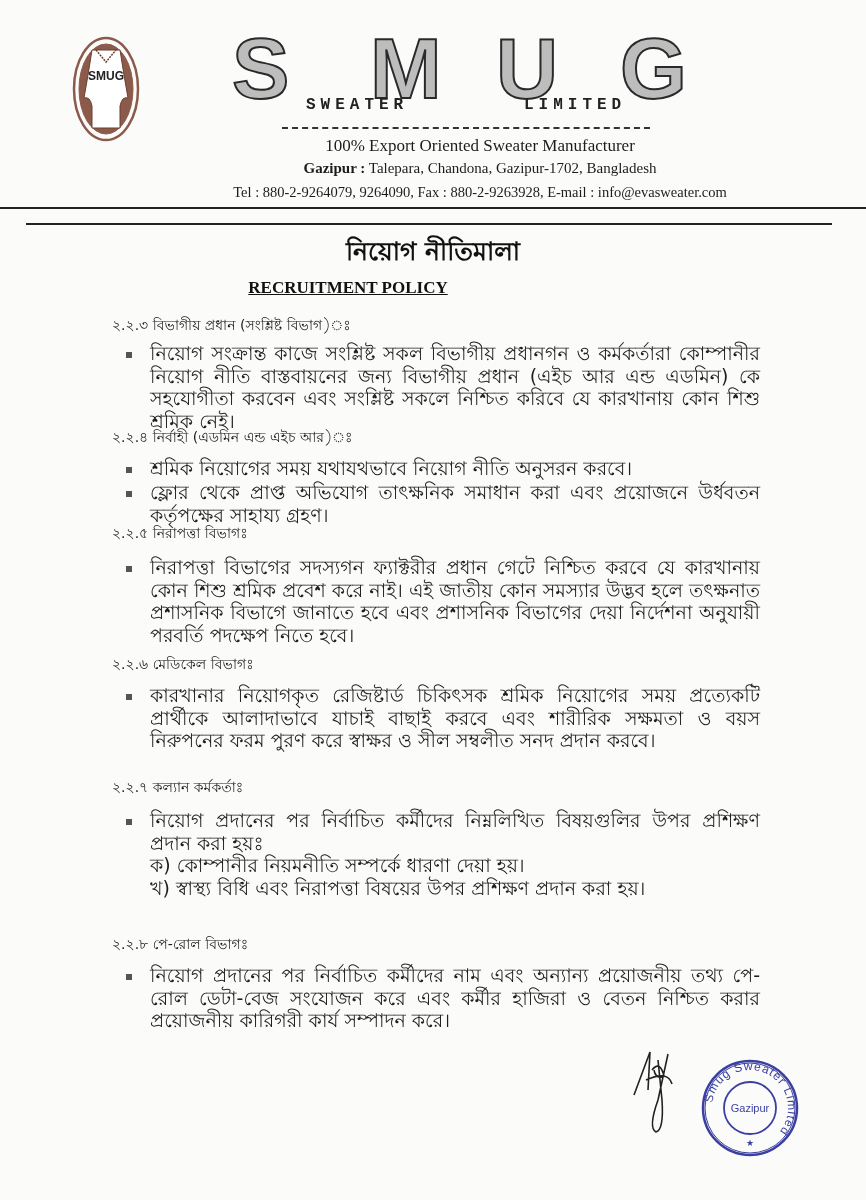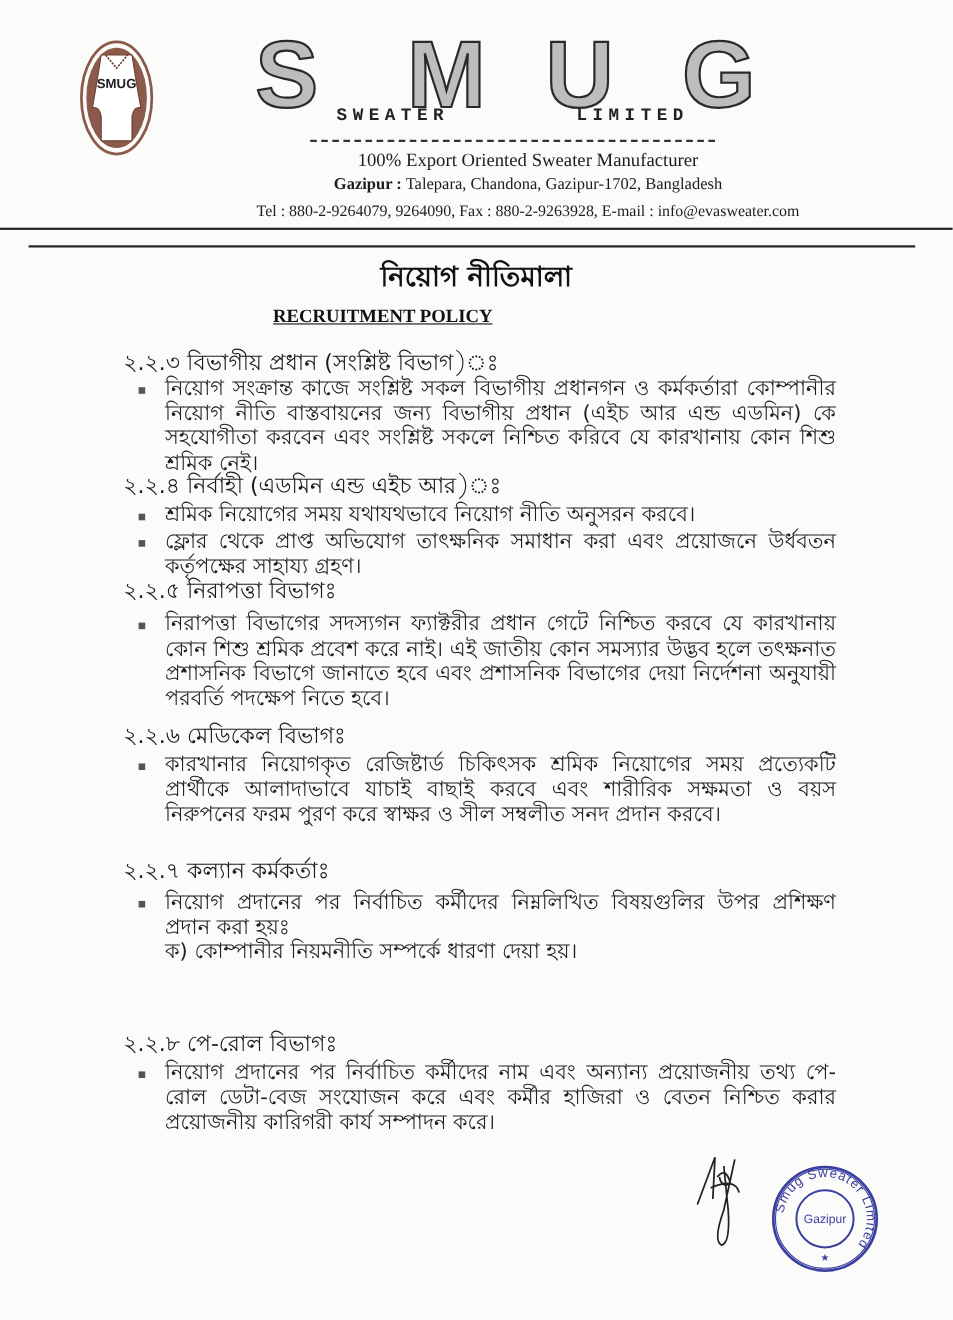--- a/index.html
+++ b/index.html
@@ -50,21 +50,21 @@
     font-size: 25px; font-weight: bold; color: #111;
   }
   #title-en {
     left: 0; top: 278px; width: 696px; text-align: center;
     font-family: "Liberation Serif", serif; font-weight: bold; font-size: 17px;
     text-decoration: underline; color: #111;
   }
 
   
   .sec-head {
-    position: absolute; left: 112px; font-size: 20px; color: #1a1a1a; text-align: center;
+    position: absolute; left: 112px; font-size: 14px; color: #1a1a1a; text-align: center;
   }
   .para {
     position: absolute; left: 150px; width: 610px;
     font-size: 19px; line-height: 22.5px; color: #1e1e1e; text-align: justify;
   }
   .bullet {
     position: absolute; left: 126px; width: 6px; height: 6px; background: #555;
   }
   .sub-line { display: block; }
 
@@ -120,20 +120,21 @@
 
 <div class="sec-head" style="top:653px">২.২.৬ মেডিকেল বিভাগঃ</div>
 <span class="bullet" style="top:694px"></span>
 <div class="para" style="top:684px">কারখানার নিয়োগকৃত রেজিষ্টার্ড চিকিৎসক শ্রমিক নিয়োগের সময় প্রত্যেকটি প্রার্থীকে আলাদাভাবে যাচাই বাছাই করবে এবং শারীরিক সক্ষমতা ও বয়স নিরুপনের ফরম পুরণ করে স্বাক্ষর ও সীল সম্বলীত সনদ প্রদান করবে।</div>
 
 <div class="sec-head" style="top:776px">২.২.৭ কল্যান কর্মকর্তাঃ</div>
 <span class="bullet" style="top:819px"></span>
 <div class="para" style="top:809px">
   <span class="sub-line">নিয়োগ প্রদানের পর নির্বাচিত কর্মীদের নিম্নলিখিত বিষয়গুলির উপর প্রশিক্ষণ প্রদান করা হয়ঃ</span>
   <span class="sub-line">ক) কোম্পানীর নিয়মনীতি সম্পর্কে ধারণা দেয়া হয়।</span>
+  <span class="sub-line">খ) স্বাস্থ্য বিধি এবং নিরাপত্তা বিষয়ের উপর প্রশিক্ষণ প্রদান করা হয়।</span>
 </div>
 
 <div class="sec-head" style="top:933px">২.২.৮ পে-রোল বিভাগঃ</div>
 <span class="bullet" style="top:974px"></span>
 <div class="para" style="top:964px">নিয়োগ প্রদানের পর নির্বাচিত কর্মীদের নাম এবং অন্যান্য প্রয়োজনীয় তথ্য পে-রোল ডেটা-বেজ সংযোজন করে এবং কর্মীর হাজিরা ও বেতন নিশ্চিত করার প্রয়োজনীয় কারিগরী কার্য সম্পাদন করে।</div>
 
 <div class="abs" id="signature">
   <svg width="60" height="100" viewBox="0 0 60 100">
     <path d="M6,55 L22,12 L20,50 M24,30 Q32,20 36,36 Q28,40 26,30 M30,20 L34,60 Q36,90 28,92 Q20,88 30,60 L40,14 M18,40 Q40,30 44,44" fill="none" stroke="#222" stroke-width="1.6"></path>
   </svg>

